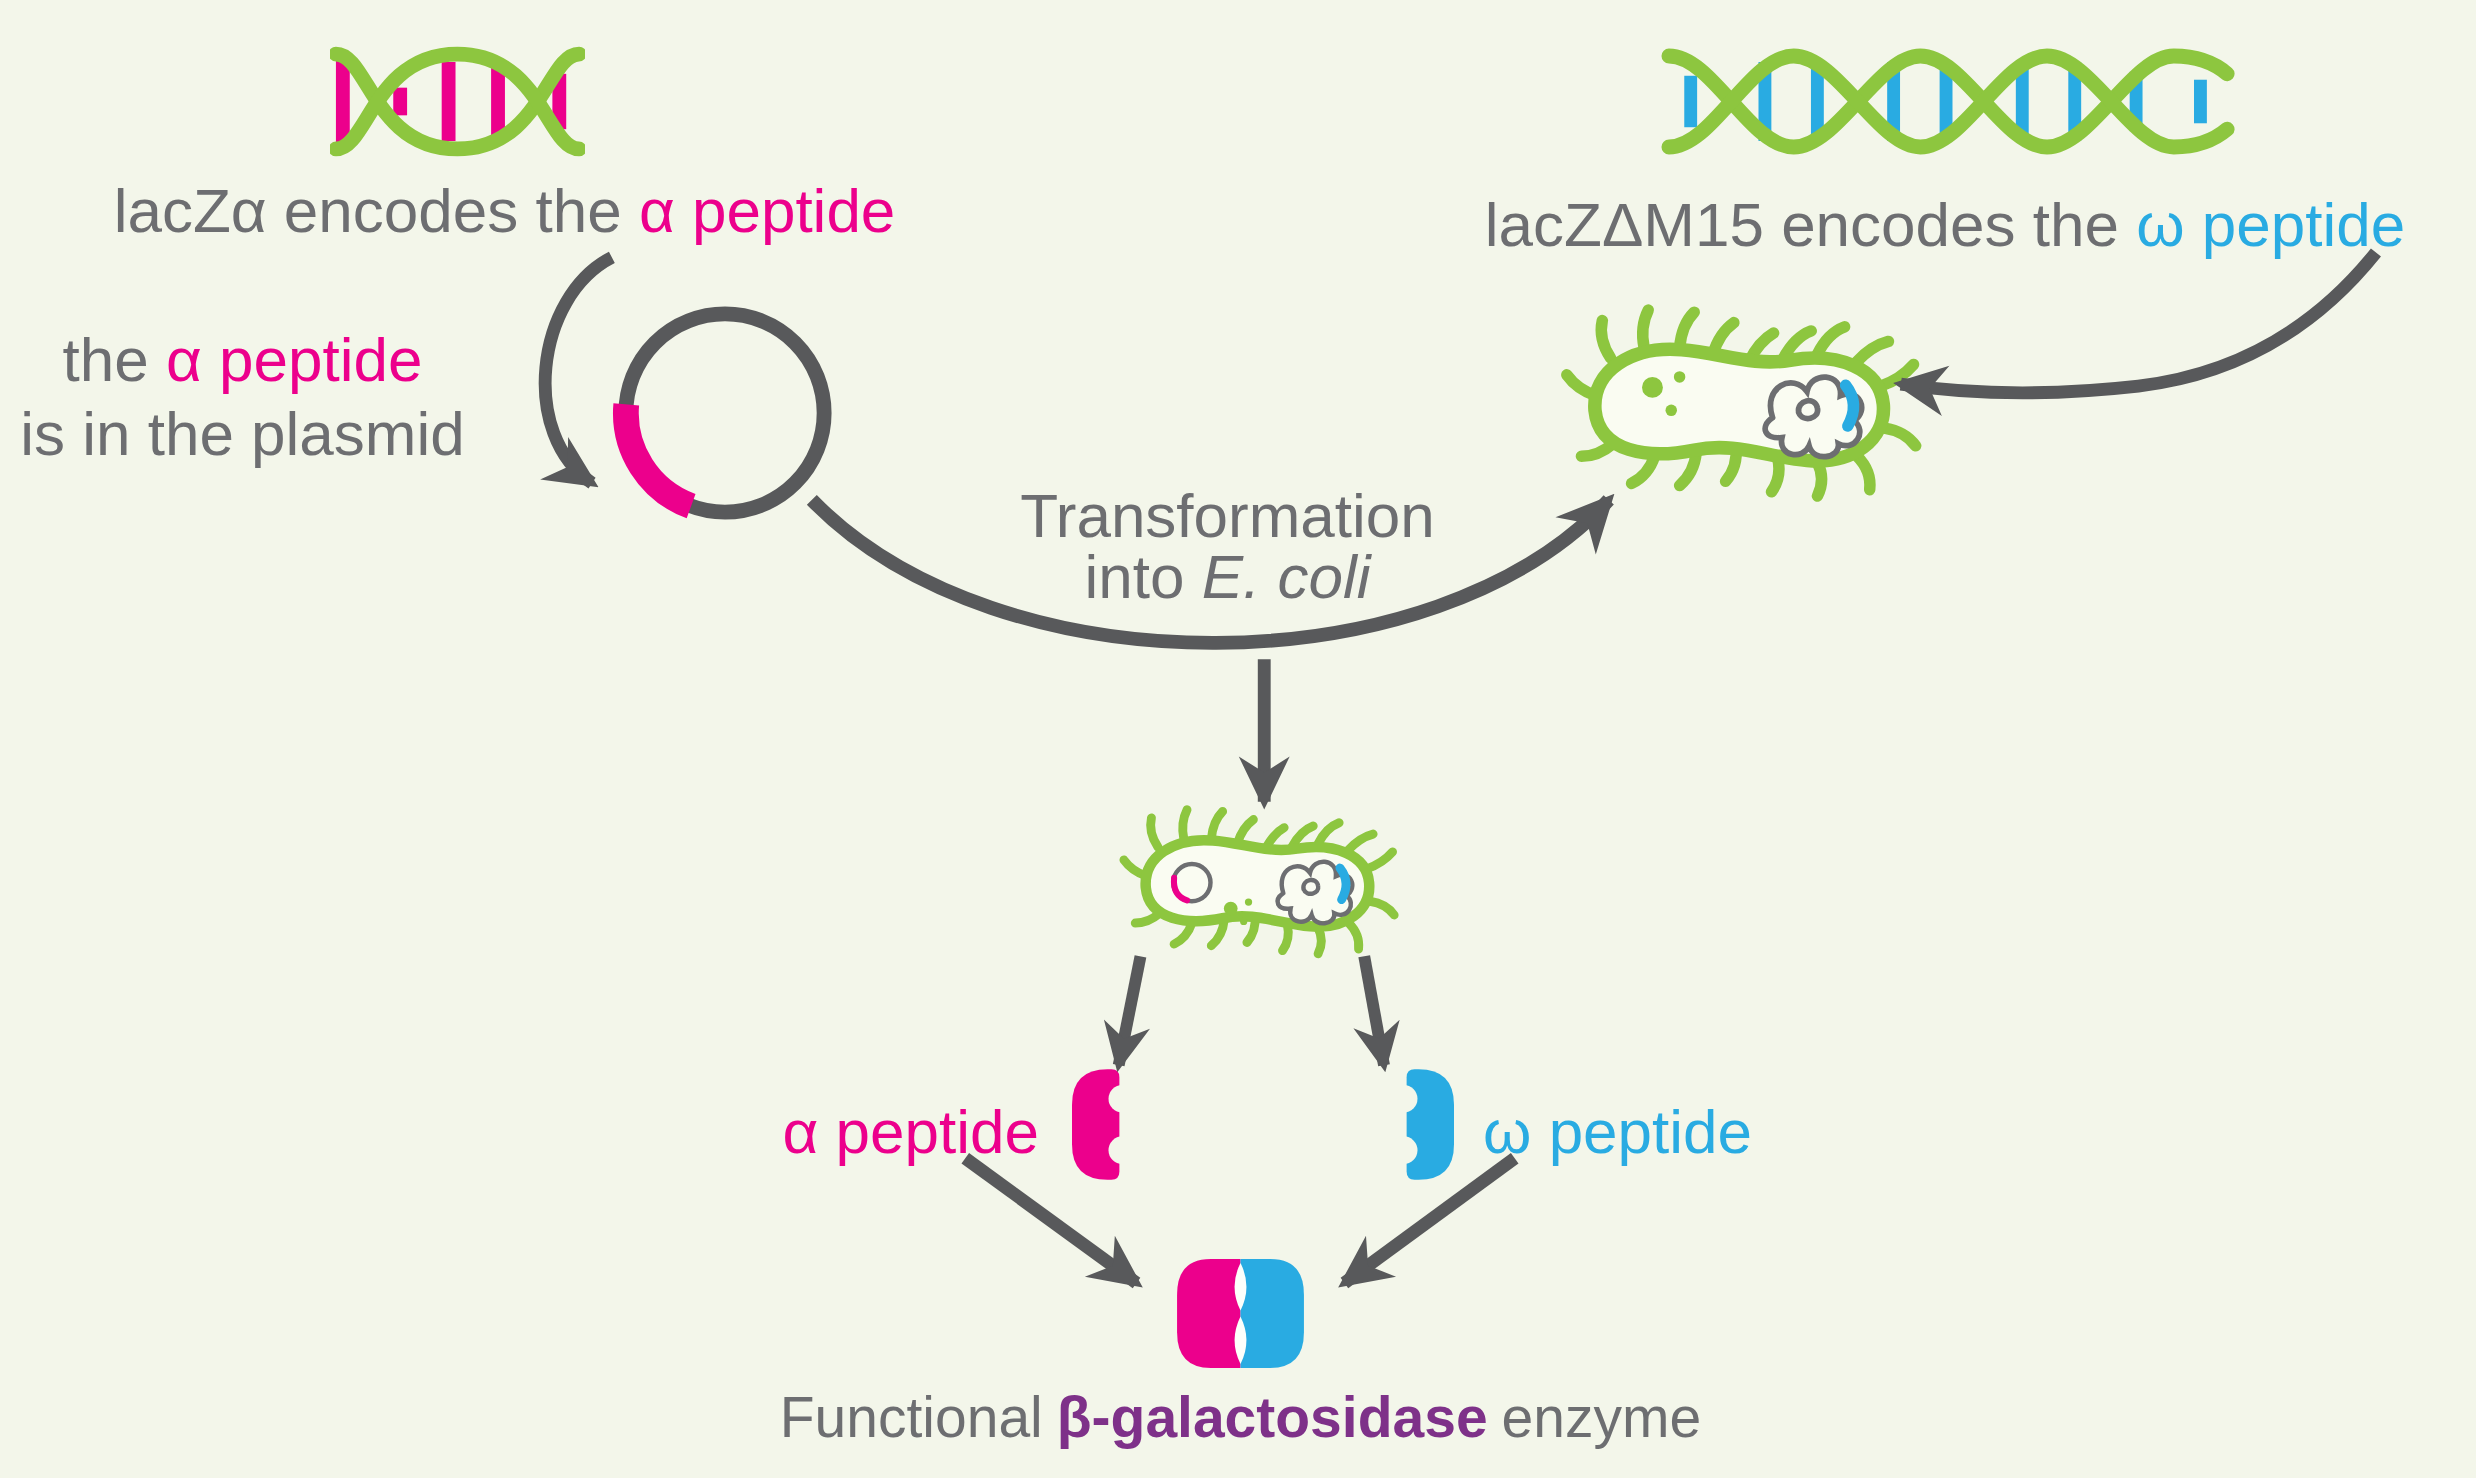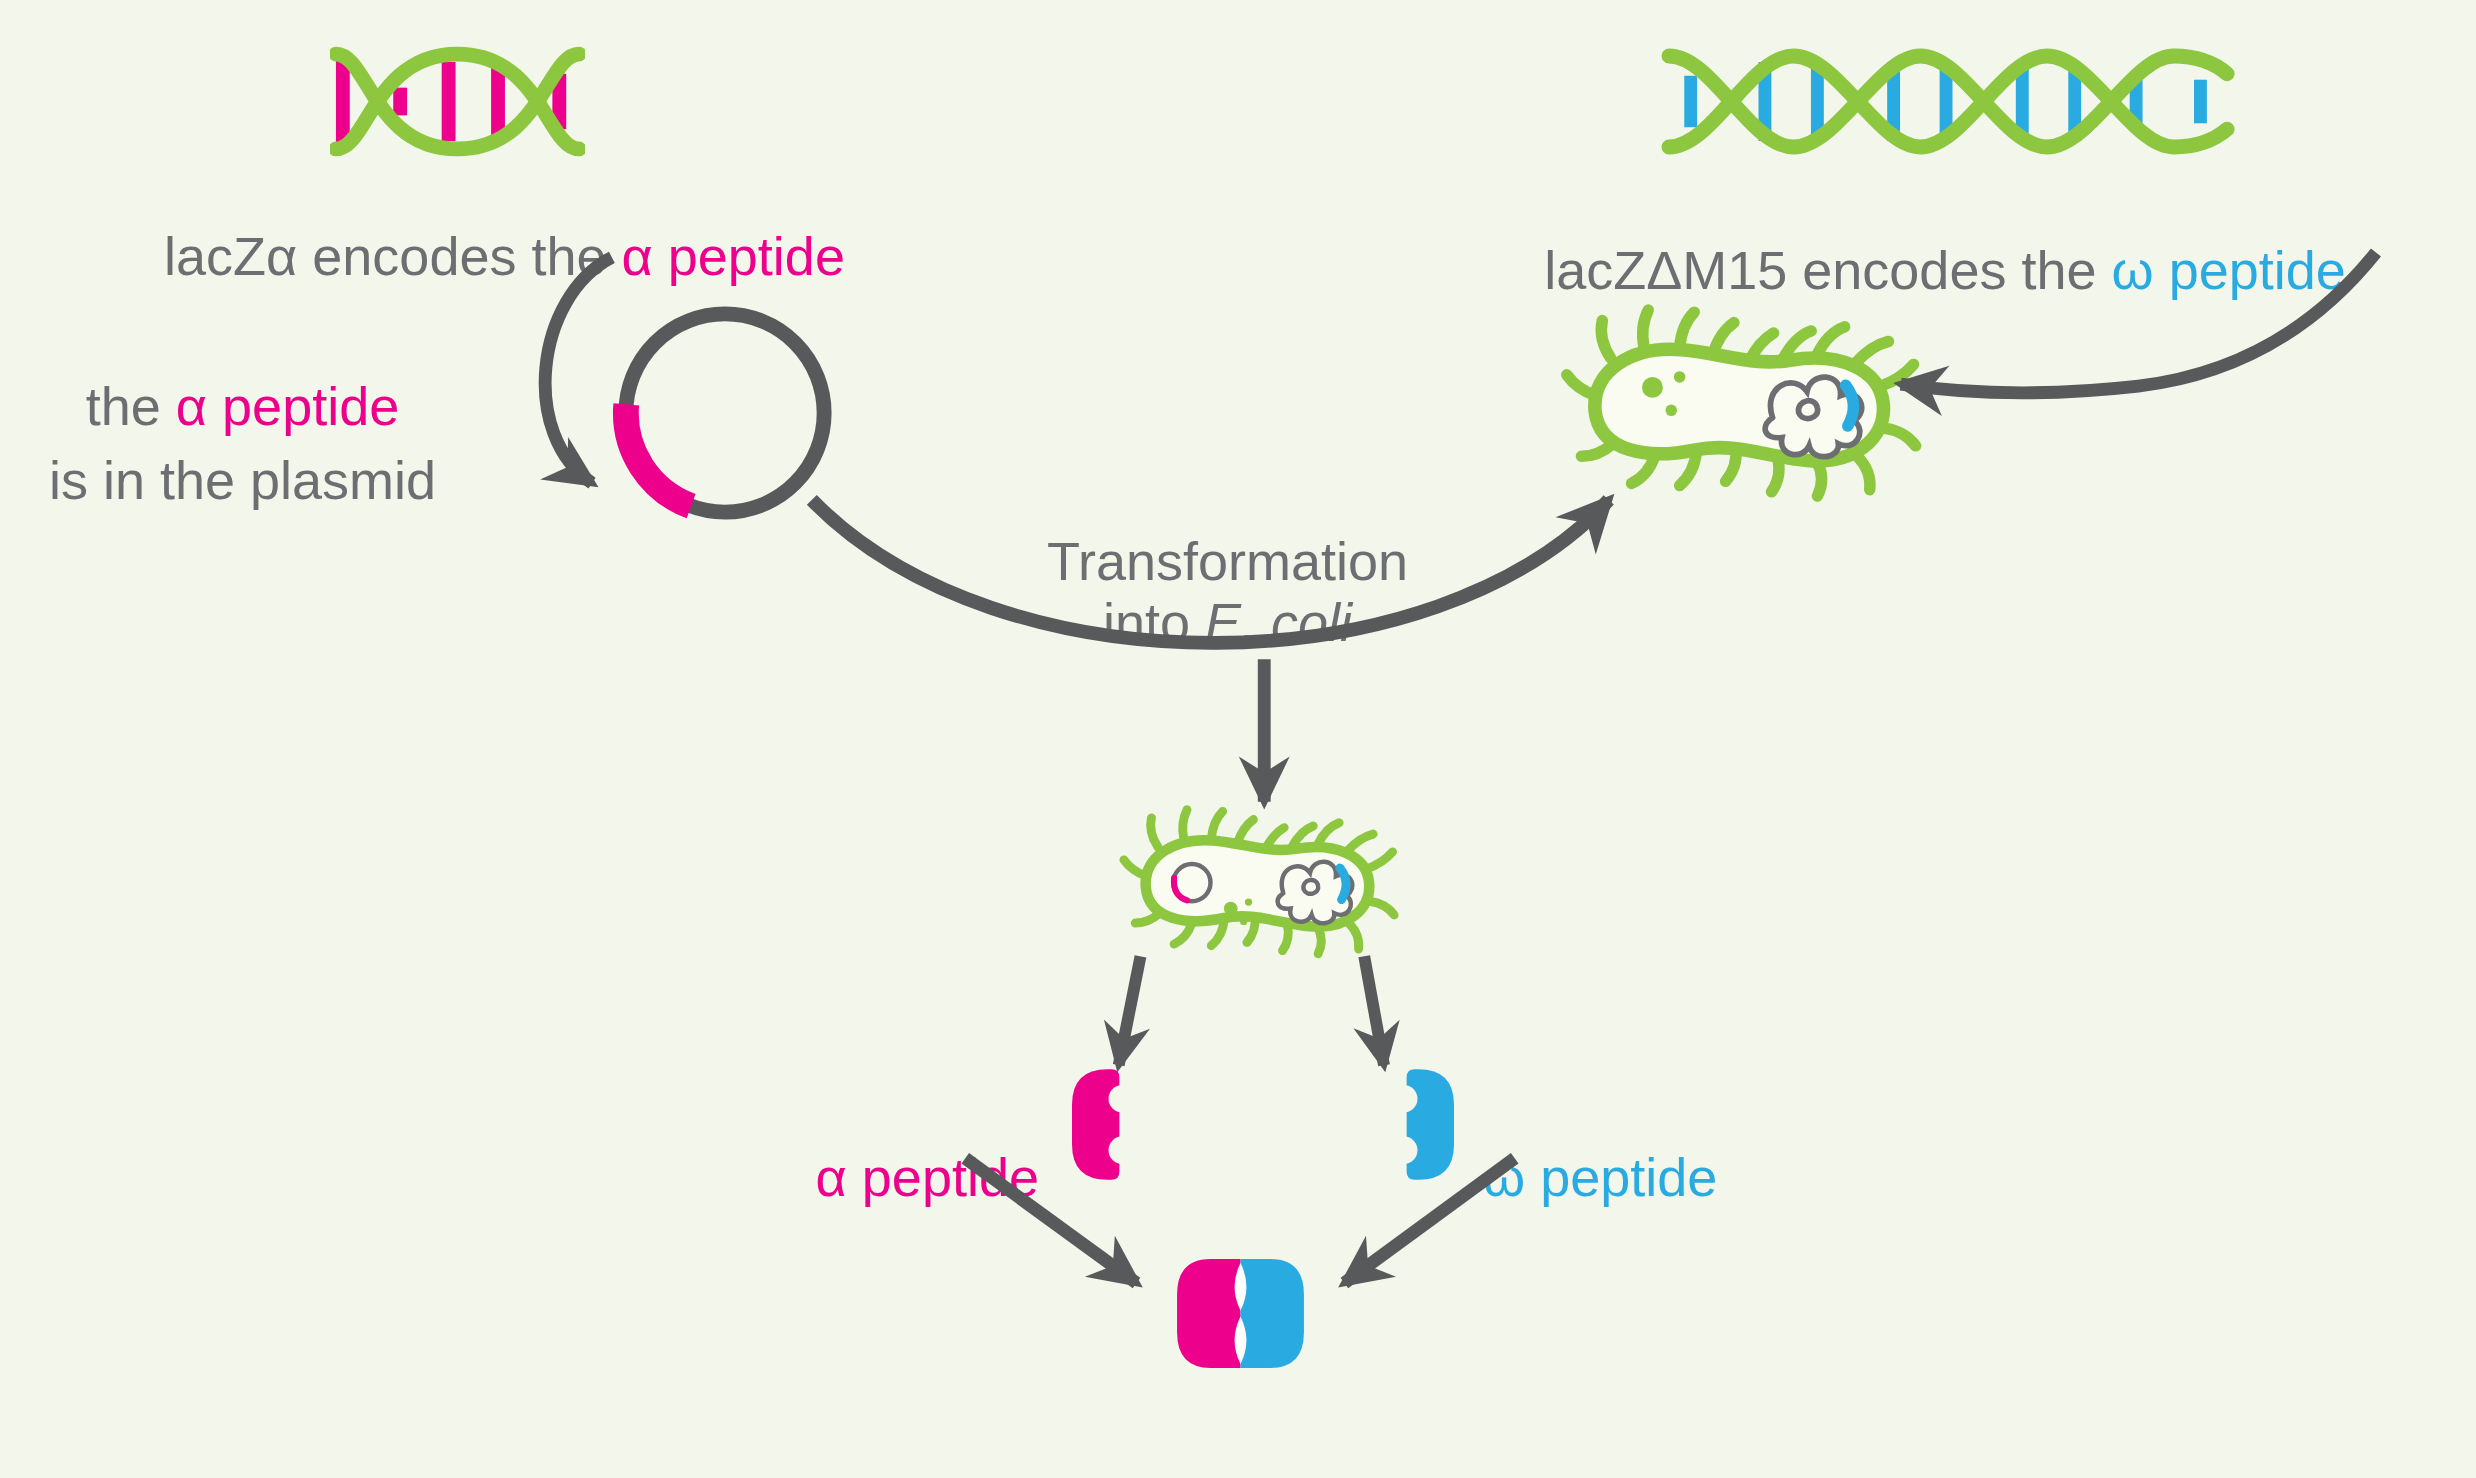--- a/index.html
+++ b/index.html
@@ -3,21 +3,21 @@
 <meta charset="utf-8">
 <style>
   :root{
     --bg:#F3F6EA; --green:#8DC63F; --pink:#EC008C; --blue:#29ABE2;
     --gray:#6D6E71; --arrow:#58595B; --purple:#7E3189; --cell:#FAFCF2;
   }
   html,body{margin:0;padding:0;background:var(--bg);}
   #canvas{position:relative;width:2476px;height:1478px;background:var(--bg);
           font-family:"Liberation Sans","DejaVu Sans",sans-serif;overflow:hidden;}
   .abs{position:absolute;}
-  .lbl{color:var(--gray);font-size:54px;line-height:65px;margin-top:46px;}
+  .lbl{color:var(--gray);font-size:62px;line-height:65px;}
   .center{text-align:center;}
   .right{text-align:right;}
   .pink{color:var(--pink);}
   .blue{color:var(--blue);}
   .it{font-style:italic;}
   .purple{color:var(--purple);font-weight:bold;margin:0 14px;}
   .bottom-caption{font-size:57px;color:var(--gray);}
   
   .s-green{stroke:var(--green);fill:none;}
   .s-gray{stroke:var(--gray);fill:none;}
@@ -170,20 +170,23 @@
 
   <div class="abs lbl blue" style="left:1483px;top:1099px;width:317px">ω peptide</div>
 
   <svg class="abs" style="left:1175px;top:1257px" width="131" height="113" viewBox="0 0 132 114">
     <path class="f-pink" d="M66,2 L36,2 Q2,2 2,38 L2,76 Q2,112 36,112 L66,112 Z"></path>
     <path class="f-blue" d="M66,2 L96,2 Q130,2 130,38 L130,76 Q130,112 96,112 L66,112 Z"></path>
     <path class="f-white" d="M66,6 Q78,30 66,54 Q54,30 66,6 Z"></path>
     <path class="f-white" d="M66,60 Q78,84 66,108 Q54,84 66,60 Z"></path>
   </svg>
 
+  <div class="abs center bottom-caption" style="left:693px;top:1384px;width:1095px">
+    <span>Functional</span><span class="purple">β-galactosidase</span><span>enzyme</span>
+  </div>
 
   <svg class="abs" style="left:0;top:0;pointer-events:none" width="2476" height="1478" viewBox="0 0 2501 1493">
     <path class="arr" d="M618,260 C540,300 525,440 598,488"></path>
     <path class="arr arr14" d="M820,505 C1010,700 1450,695 1625,505"></path>
     <path class="arr" d="M2400,255 C2340,330 2260,378 2160,390 C2080,399 2000,400 1920,388"></path>
     <path class="arr" d="M1277,666 L1277,810"></path>
     <path class="arr arr12" d="M1152,966 L1130,1076"></path>
     <path class="arr arr12" d="M1378,966 L1398,1076"></path>
     <path class="arr" d="M975,1170 L1148,1296"></path>
     <path class="arr" d="M1530,1170 L1358,1296"></path>

